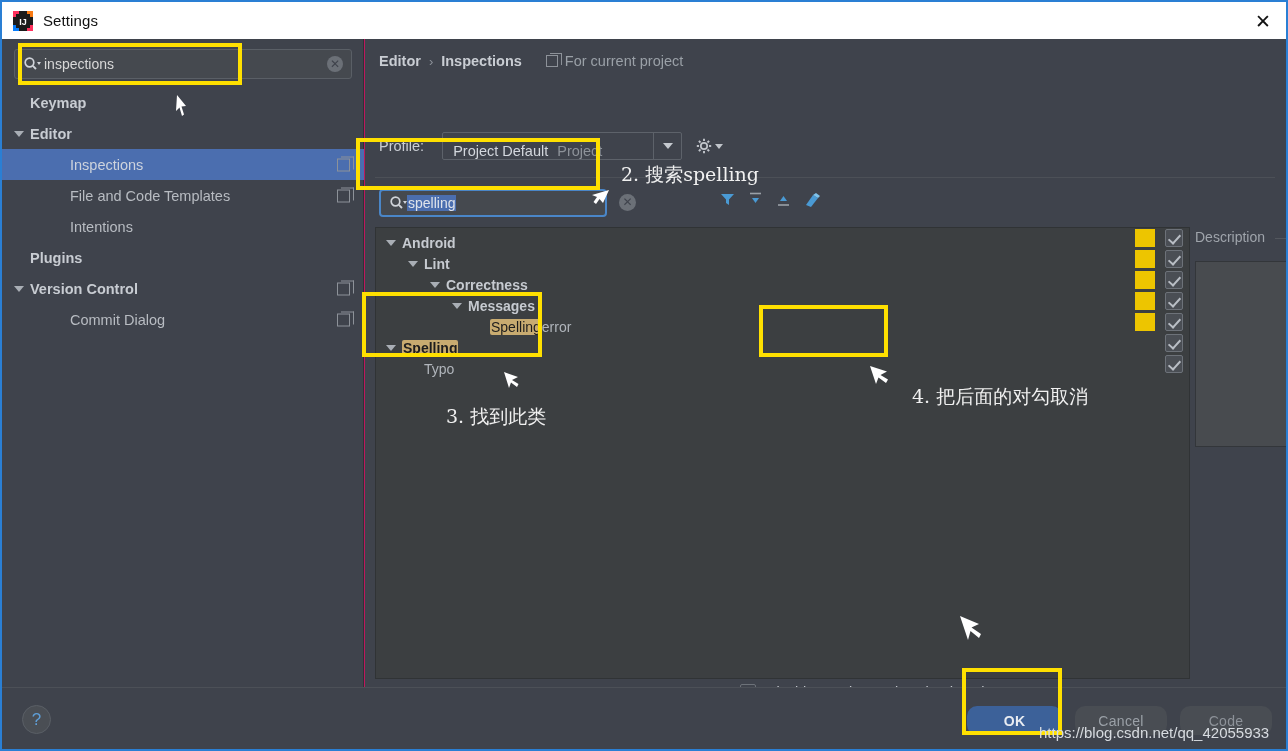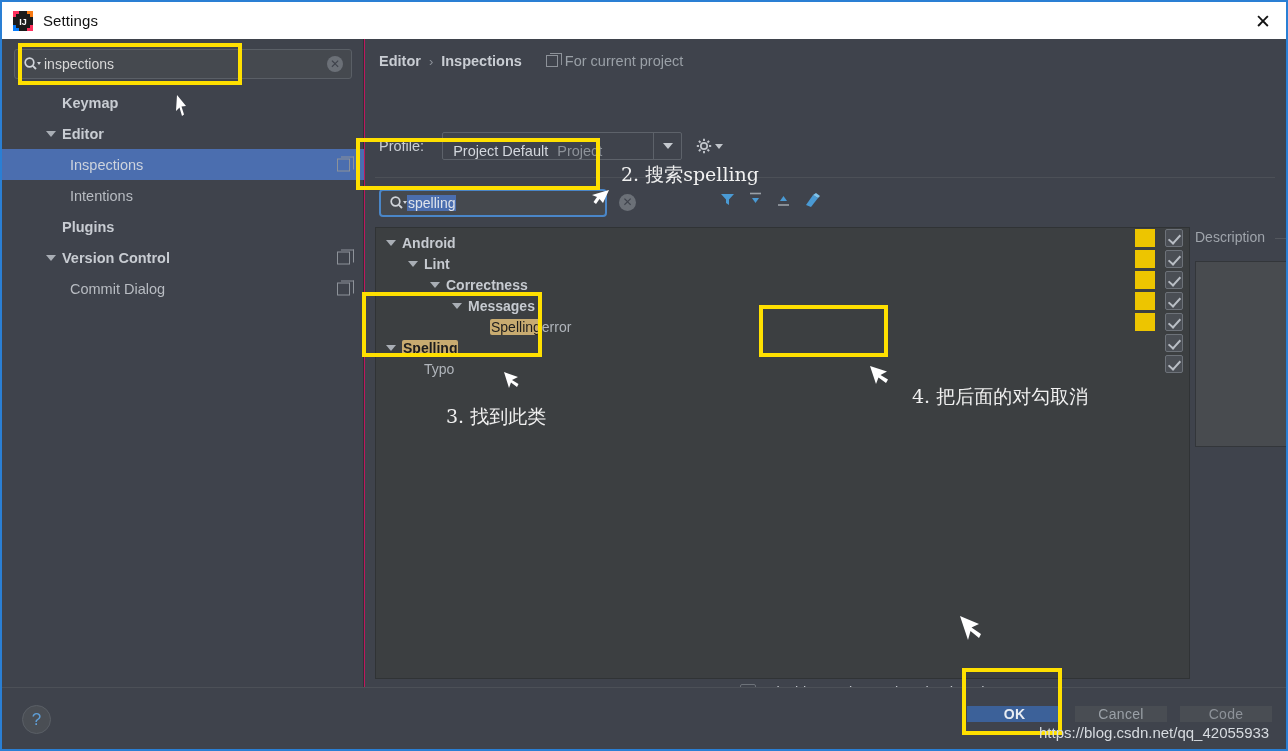--- a/index.html
+++ b/index.html
@@ -46,21 +46,21 @@
     width:16px; height:16px; border-radius:50%; background:#6b7077;
     color:#3F434C; font-size:12px; line-height:16px; text-align:center;
     font-family:"DejaVu Sans", sans-serif;
   }
 
   .tree-list { position:absolute; left:0; top:48px; width:362px; }
   .tree-row {
     position:relative; height:31px; display:flex; align-items:center;
     font-size:14.5px; color:#b8bcc2; padding-right:8px;
   }
-  .tree-row.bold { font-weight:bold; color:#c8ccd2;margin-left:32px; }
+  .tree-row.bold { font-weight:bold; color:#c8ccd2; }
   .tree-row.sel { background:#4B6EAF; color:#cdd3dd; }
   .tri {
     width:0; height:0; border-left:6px solid #a9aeb5; border-top:4.5px solid transparent;
     border-bottom:4.5px solid transparent; margin-right:6px; flex:none;
   }
   .tri.down { border-left:5px solid transparent; border-right:5px solid transparent;
     border-top:6.5px solid #a9aeb5; border-bottom:none; }
   .copy-ico {
     position:absolute; right:14px; top:50%; transform:translateY(-50%);
     width:13px; height:13px; border:1.4px solid #8d9299;
@@ -153,21 +153,21 @@
 
   
   .footer { position:absolute; left:0; top:685px; width:1284px; height:62px; background:#3F434C; }
   .footline { position:absolute; left:0; top:0; width:1284px; height:1px; background:#4c5057; }
   .help-btn {
     position:absolute; left:20px; top:18px; width:29px; height:29px; border-radius:50%;
     background:#4a4e54; border:1px solid #5a5f66; color:#5f9fd8;
     font-size:17px; display:flex; align-items:center; justify-content:center;
   }
   .btn {
-    position:absolute; top:19px; height:16px; border-radius:0;
+    position:absolute; top:19px; height:29px; border-radius:10px;
     display:flex; align-items:center; justify-content:center;
     font-size:14px; letter-spacing:.3px;
   }
   .btn-ok { left:965px; width:95px; background:#3C6199; color:#e8ecf2; font-weight:bold; }
   .btn-cancel { left:1073px; width:92px; background:#494D53; color:#9aa0a7; }
   .btn-apply { left:1178px; width:92px; background:#494D53; color:#8d9299; }
 
   
   .ybox { position:absolute; border:4px solid #FFE000; }
   .ytext { position:absolute; color:#f0f0f0; font-family:"DejaVu Serif", serif; font-size:19px; white-space:nowrap; }
@@ -220,20 +220,25 @@
             <span style="width: 16px; flex: 0 0 auto;"></span>
             <span>Keymap</span>
           </div>
           <div class="tree-row bold" style="padding-left: 12px;">
             <span class="tri down"></span>
             <span>Editor</span>
           </div>
           <div class="tree-row sel" style="padding-left: 52px;">
             <span style="width: 16px; flex: 0 0 auto;"></span>
             <span>Inspections</span>
+            <span class="copy-ico"></span>
+          </div>
+          <div class="tree-row" style="padding-left: 52px;">
+            <span style="width: 16px; flex: 0 0 auto;"></span>
+            <span>File and Code Templates</span>
             <span class="copy-ico"></span>
           </div>
           <div class="tree-row" style="padding-left: 52px;">
             <span style="width: 16px; flex: 0 0 auto;"></span>
             <span>Intentions</span>
           </div>
           <div class="tree-row bold" style="padding-left: 12px;">
             <span style="width: 16px; flex: 0 0 auto;"></span>
             <span>Plugins</span>
           </div>

